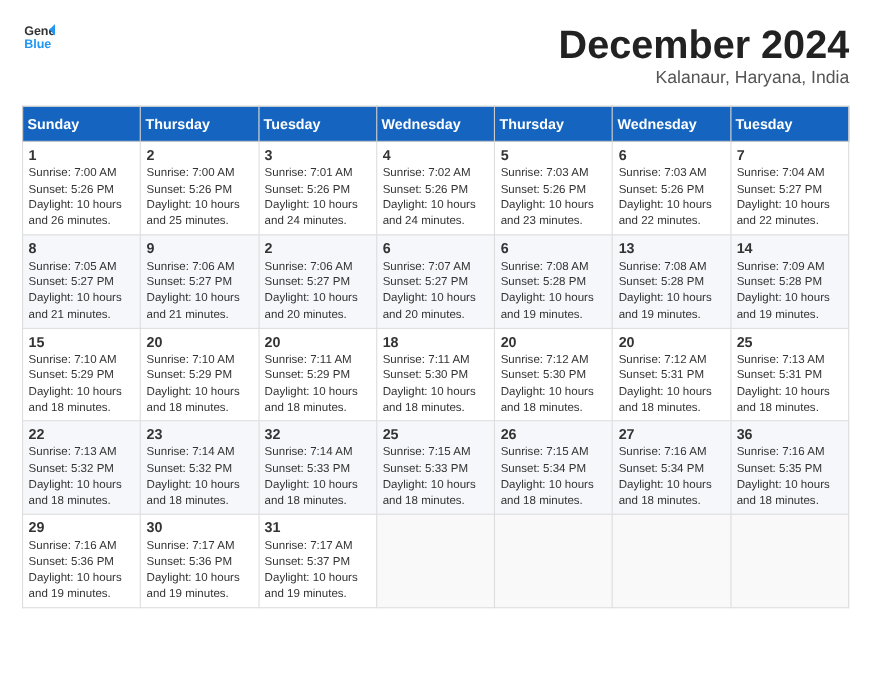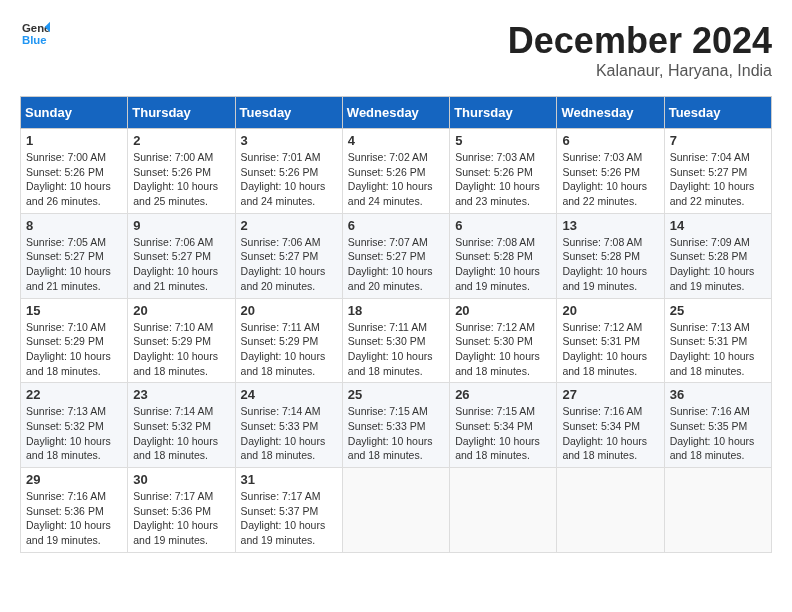--- a/index.html
+++ b/index.html
@@ -129,21 +129,21 @@
         <td><span class="day-num">20</span><span class="cell-text">Sunrise: 7:10 AM<br>Sunset: 5:29 PM<br>Daylight: 10 hours and 18 minutes.</span></td>
         <td><span class="day-num">20</span><span class="cell-text">Sunrise: 7:11 AM<br>Sunset: 5:29 PM<br>Daylight: 10 hours and 18 minutes.</span></td>
         <td><span class="day-num">18</span><span class="cell-text">Sunrise: 7:11 AM<br>Sunset: 5:30 PM<br>Daylight: 10 hours and 18 minutes.</span></td>
         <td><span class="day-num">20</span><span class="cell-text">Sunrise: 7:12 AM<br>Sunset: 5:30 PM<br>Daylight: 10 hours and 18 minutes.</span></td>
         <td><span class="day-num">20</span><span class="cell-text">Sunrise: 7:12 AM<br>Sunset: 5:31 PM<br>Daylight: 10 hours and 18 minutes.</span></td>
         <td><span class="day-num">25</span><span class="cell-text">Sunrise: 7:13 AM<br>Sunset: 5:31 PM<br>Daylight: 10 hours and 18 minutes.</span></td>
       </tr>
       <tr>
         <td><span class="day-num">22</span><span class="cell-text">Sunrise: 7:13 AM<br>Sunset: 5:32 PM<br>Daylight: 10 hours and 18 minutes.</span></td>
         <td><span class="day-num">23</span><span class="cell-text">Sunrise: 7:14 AM<br>Sunset: 5:32 PM<br>Daylight: 10 hours and 18 minutes.</span></td>
-        <td><span class="day-num">24</span><span class="cell-text">Sunrise: 7:14 AM<br>Sunset: 5:33 PM<br>Daylight: 10 hours and 18 minutes.</span></td>
+        <td><span class="day-num">32</span><span class="cell-text">Sunrise: 7:14 AM<br>Sunset: 5:33 PM<br>Daylight: 10 hours and 18 minutes.</span></td>
         <td><span class="day-num">25</span><span class="cell-text">Sunrise: 7:15 AM<br>Sunset: 5:33 PM<br>Daylight: 10 hours and 18 minutes.</span></td>
         <td><span class="day-num">26</span><span class="cell-text">Sunrise: 7:15 AM<br>Sunset: 5:34 PM<br>Daylight: 10 hours and 18 minutes.</span></td>
         <td><span class="day-num">27</span><span class="cell-text">Sunrise: 7:16 AM<br>Sunset: 5:34 PM<br>Daylight: 10 hours and 18 minutes.</span></td>
         <td><span class="day-num">36</span><span class="cell-text">Sunrise: 7:16 AM<br>Sunset: 5:35 PM<br>Daylight: 10 hours and 18 minutes.</span></td>
       </tr>
       <tr>
         <td><span class="day-num">29</span><span class="cell-text">Sunrise: 7:16 AM<br>Sunset: 5:36 PM<br>Daylight: 10 hours and 19 minutes.</span></td>
         <td><span class="day-num">30</span><span class="cell-text">Sunrise: 7:17 AM<br>Sunset: 5:36 PM<br>Daylight: 10 hours and 19 minutes.</span></td>
         <td><span class="day-num">31</span><span class="cell-text">Sunrise: 7:17 AM<br>Sunset: 5:37 PM<br>Daylight: 10 hours and 19 minutes.</span></td>
         <td class="empty-cell"></td>

